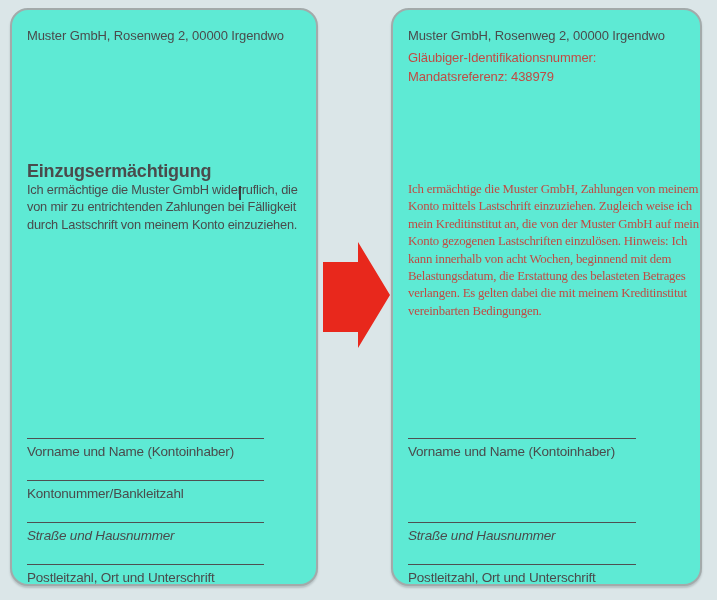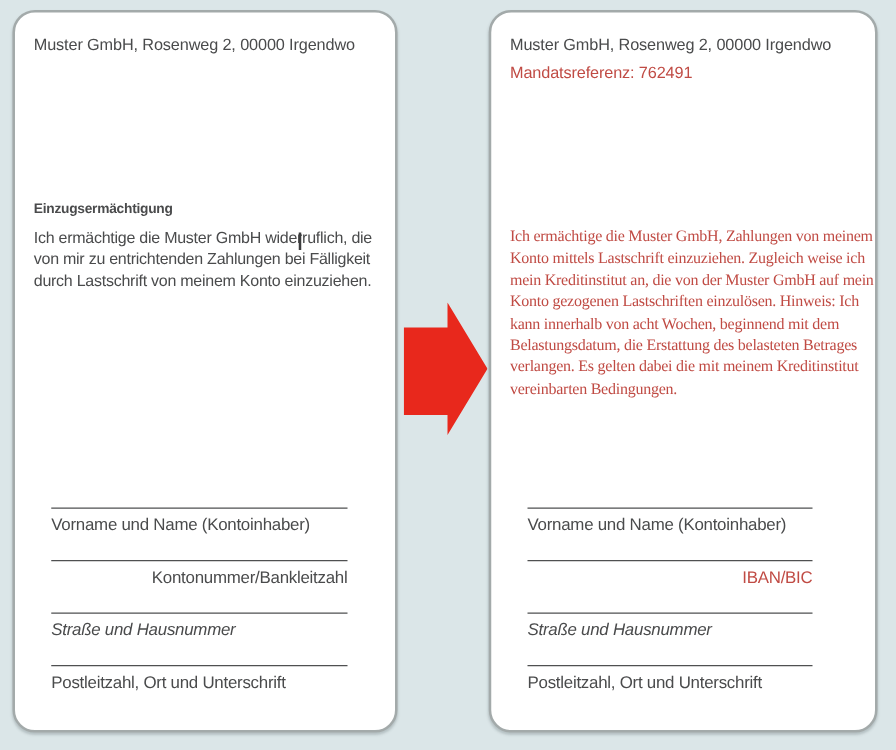--- a/index.html
+++ b/index.html
@@ -8,21 +8,21 @@
     position: relative;
     background: #dbe6e8;
     font-family: "Liberation Sans", "DejaVu Sans", sans-serif;
     color: #4a4b4c;
     overflow: hidden;
   }
   .panel {
     position: absolute;
     top: 8px;
     height: 578px;
-    background: #ffffff;
+    background: #5eead4;
     border: 2px solid #a3aaaa;
     border-radius: 18px;
     box-shadow: 0 2px 2px rgba(70, 85, 88, 0.25);
   }
   .panel.left  { left: 10px;  width: 308px; }
   .panel.right { left: 391px; width: 311px; }
 
   .hdr {
     position: absolute;
     top: 18px; left: 15px; right: 8px;
@@ -34,21 +34,21 @@
     position: absolute;
     top: 39px; left: 15px; right: 8px;
     font-size: 13px;
     line-height: 18.5px;
     letter-spacing: -0.1px;
     color: #c04b44;
   }
   .panel-title {
     position: absolute;
     top: 151px; left: 15px;
-    font-size: 11px;
+    font-size: 18px;
     font-weight: 700;
     letter-spacing: -0.2px;
     text-align: right;
   }
   .right .panel-title { color: #c04b44; }
   .bodytext {
     position: absolute;
     top: 171px; left: 15px;
     font-size: 12.8px;
     line-height: 17.4px;
@@ -57,25 +57,25 @@
   .left  .bodytext { width: 288px; }
   .right .bodytext { width: 296px; color: #c04b44; font-family: Liberation Serif, serif; }
 
   .caret {
     position: absolute;
     left: 227px; top: 176px;
     width: 1.5px; height: 14px;
     background: #3c3d3e;
   }
 
-  .field { position: absolute; left: 29px; }
+  .field { position: absolute; left: 15px; margin-top: 32px; }
   .left  .field { width: 237px; }
   .right .field { width: 228px; }
   .f1 { top: 396px; }
-  .f2 { top: 438px; text-align: right; }
+  .f2 { top: 438px; }
   .f3 { top: 480px; font-style: italic; }
   .f4 { top: 522px; }
   .field .line {
     width: 100%; height: 0;
     border-top: 1.5px solid #4f5051;
   }
   .field .flabel {
     display: block;
     padding-top: 5px;
     font-size: 13.5px;
@@ -122,31 +122,28 @@
 
   <div class="arrow-wrap">
     <svg viewBox="0 0 67 106" xmlns="http://www.w3.org/2000/svg" aria-hidden="true">
       <polygon points="0,20 35,20 35,0 67,53 35,106 35,90 0,90" fill="#e8281c"></polygon>
     </svg>
   </div>
 
   <section class="panel right">
     <div class="hdr">Muster GmbH, Rosenweg 2, 00000 Irgendwo</div>
     <div class="subhdr">
-      <div>Mandatsreferenz: 762491</div>
+      <div>Gläubiger-Identifikationsnummer:</div>
+      <div>Mandatsreferenz: 438979</div>
     </div>
     <p class="bodytext">Ich ermächtige die Muster GmbH, Zahlungen von meinem Konto mittels Lastschrift einzu­ziehen. Zugleich weise ich mein Kreditinstitut an, die von der Muster GmbH auf mein Konto gezogenen Lastschriften einzulösen. Hinweis: Ich kann innerhalb von acht Wochen, beginnend mit dem Belastungsdatum, die Erstattung des belasteten Betrages verlangen. Es gelten dabei die mit meinem Kreditinstitut vereinbarten Bedingungen.</p>
 
     <div class="field f1">
       <div class="line"></div>
       <span class="flabel">Vorname und Name (Kontoinhaber)</span>
-    </div>
-    <div class="field f2">
-      <div class="line"></div>
-      <span class="flabel red">IBAN/BIC</span>
     </div>
     <div class="field f3">
       <div class="line"></div>
       <span class="flabel">Straße und Hausnummer</span>
     </div>
     <div class="field f4">
       <div class="line"></div>
       <span class="flabel">Postleitzahl, Ort und Unterschrift</span>
     </div>
   </section>

